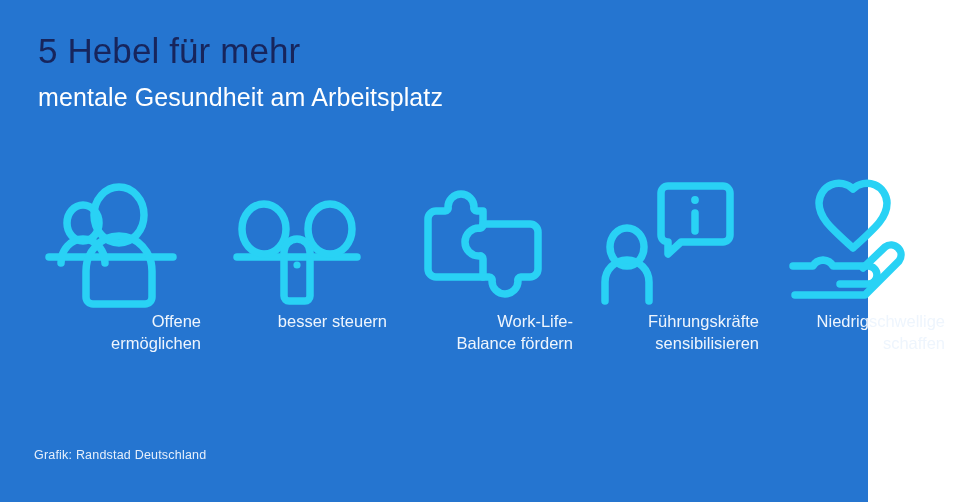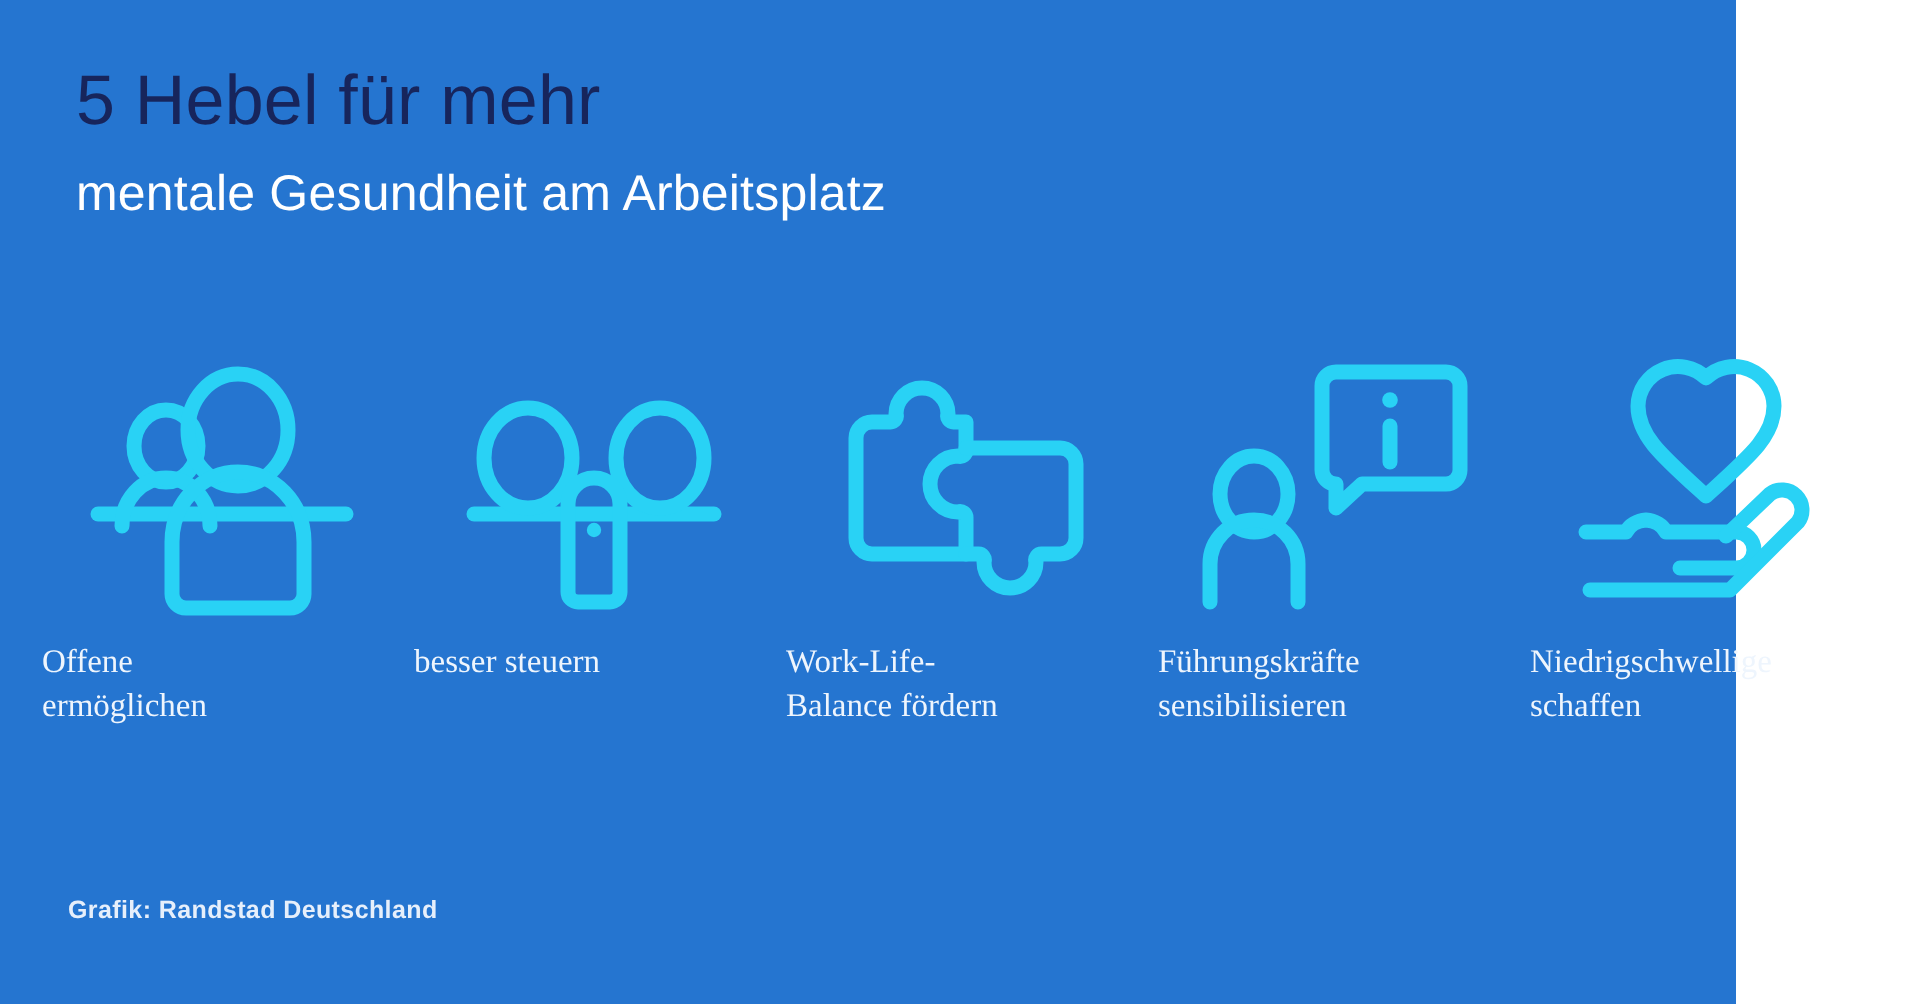--- a/index.html
+++ b/index.html
@@ -64,38 +64,37 @@
     width: 140px;
     display: flex;
     align-items: center;
     justify-content: center;
   }
   .icon-wrap svg {
     display: block;
     overflow: visible;
   }
   .col-label {
-    margin-top: 12px;
-    text-align: left;
+    margin-top: 2px;
+    text-align: right;
     color: #eef5fd;
     font-size: 16.5px;
     line-height: 22px;
     font-weight: 400;
     width: 180px;
-    font-family: Liberation Serif, serif;
   }
 
   
   .credit {
     position: absolute;
     left: 34px;
     top: 448px;
     color: #e6effb;
     font-size: 12.5px;
-    font-weight: 700;
+    font-weight: 400;
     letter-spacing: 0.2px;
   }
 </style>
 </head>
 <body>
 
 <div id="infographic">
 
   <div class="title-block">
     <div class="title-line title-line-1">5 Hebel für mehr</div>

